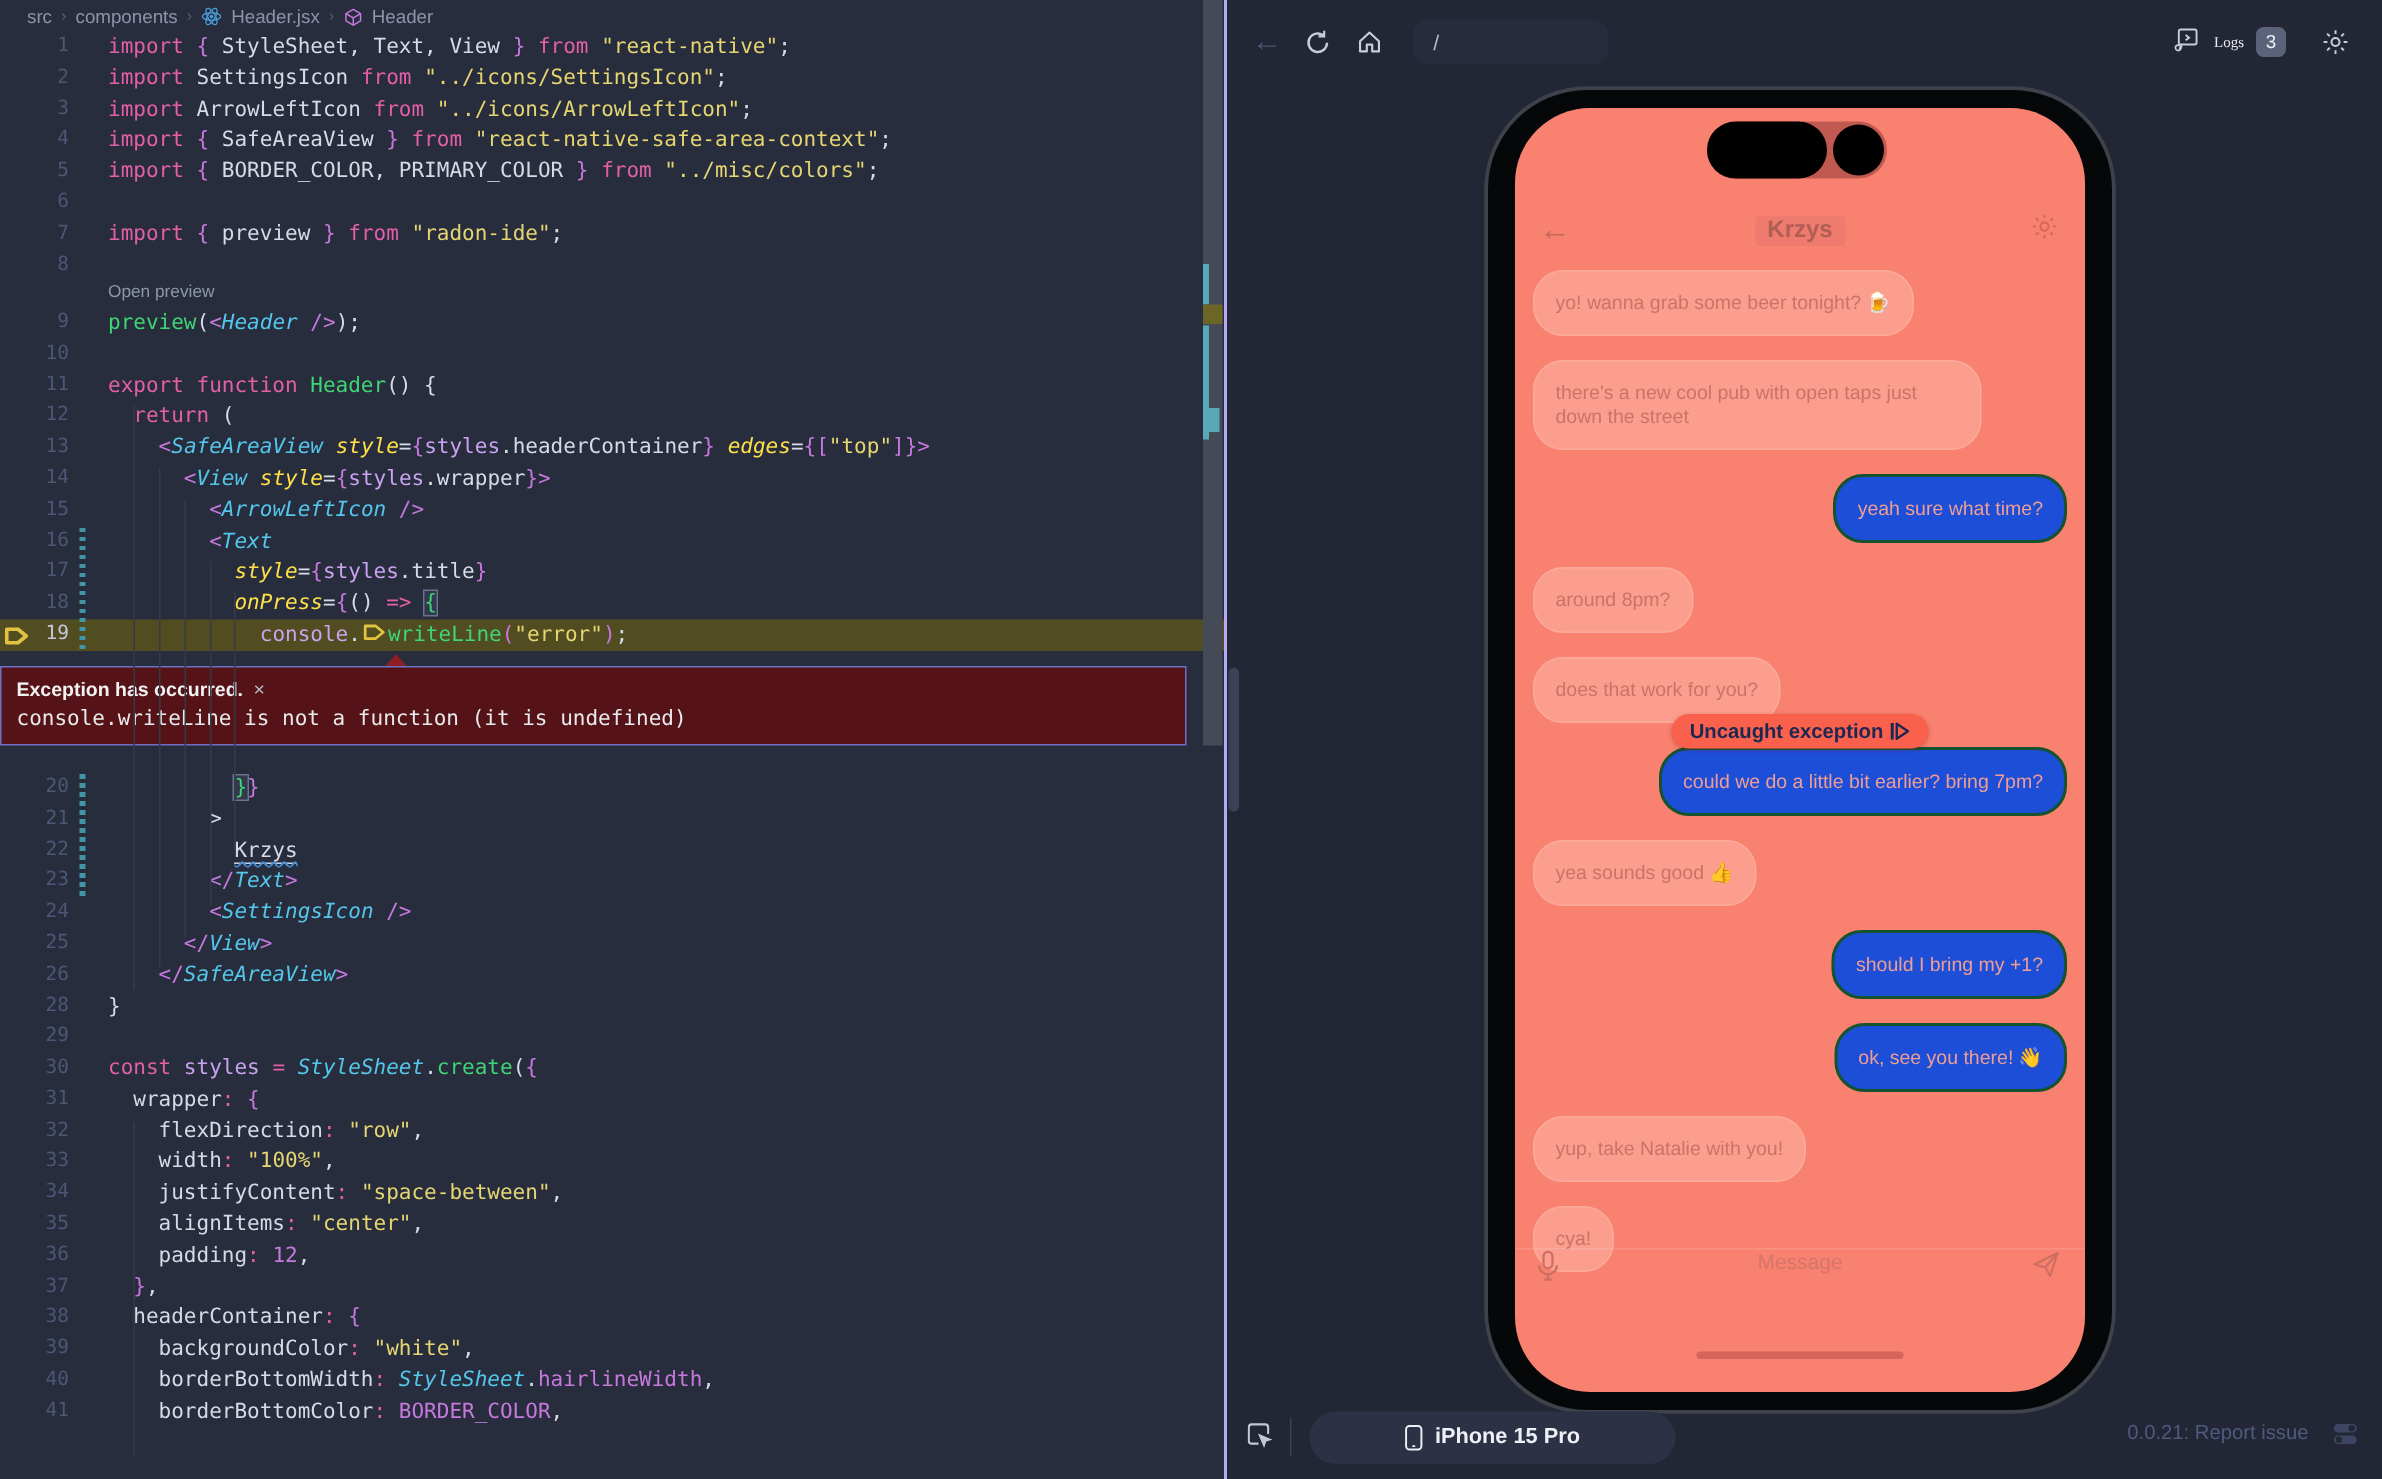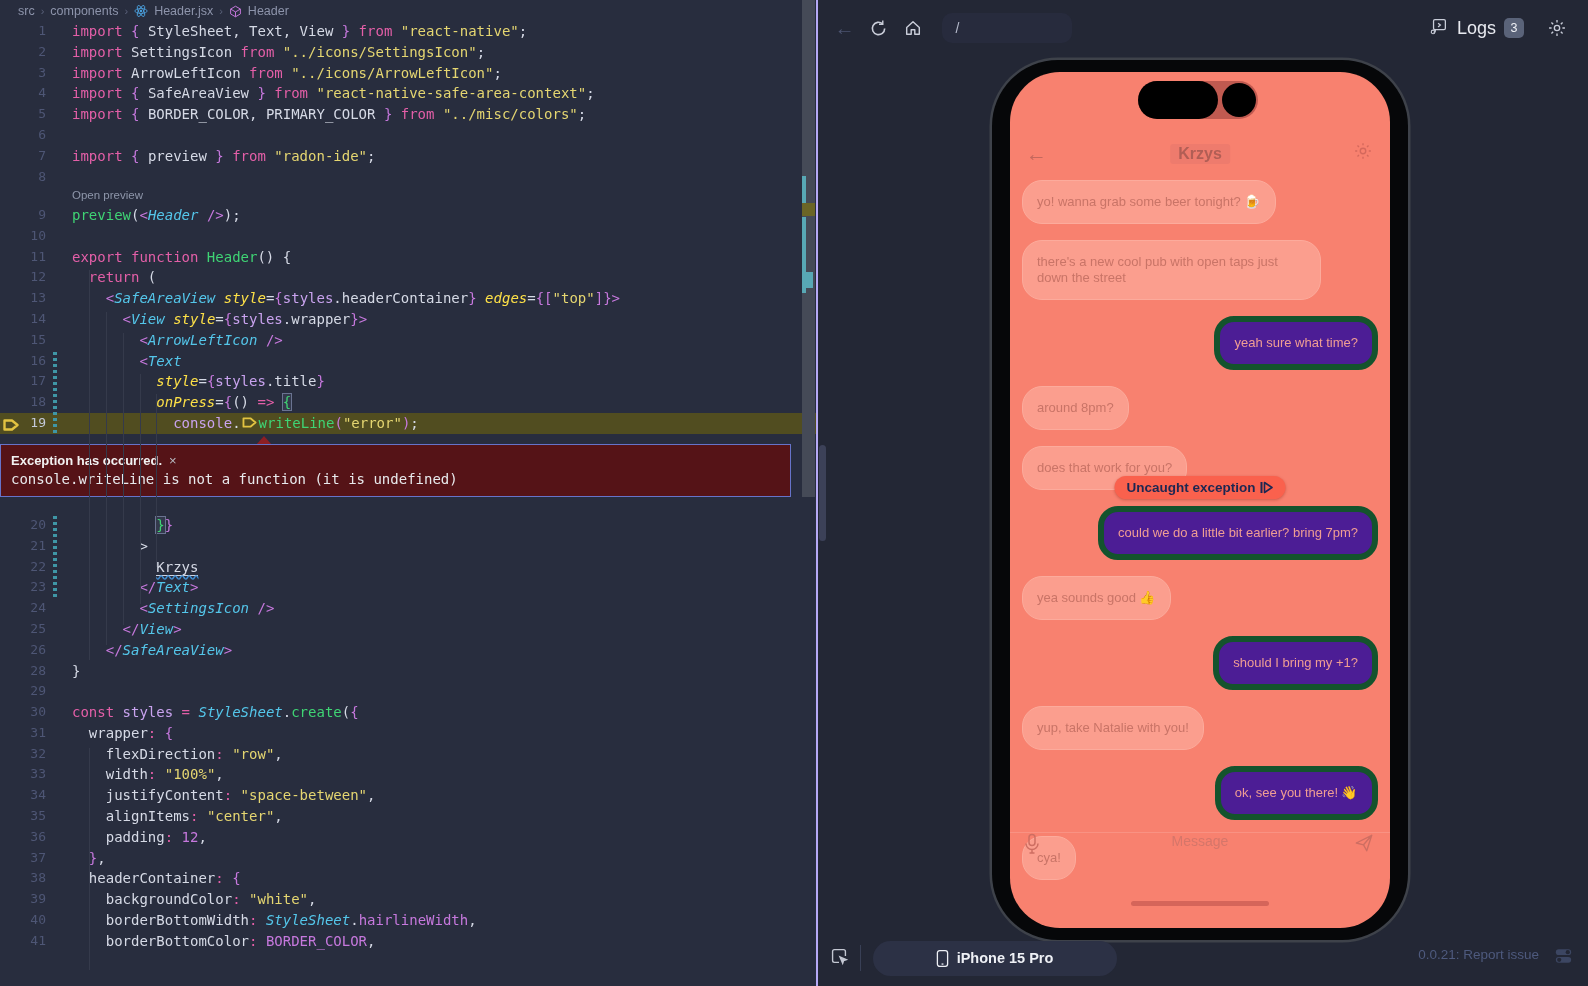--- a/index.html
+++ b/index.html
@@ -42,40 +42,40 @@
 
   .divider { position:absolute; left:815.5px; top:0; width:2px; height:986px; background:#b6a9f5; }
 
   
   .panel { position:absolute; left:817.5px; top:0; right:0; height:986px; background:#232735; }
   .topbar { position:absolute; left:0; top:0; right:0; height:56px; display:flex; align-items:center; }
   .tb-ico { width:34px; height:34px; display:flex; align-items:center; justify-content:center; color:#c9cdd9; cursor:pointer; }
   .tb-back { color:#4c5470; font-size:20px; margin-left:10px; }
   .url-pill { margin-left:12px; width:130px; height:30px; background:#272b3d; border-radius:10px; display:flex; align-items:center; padding-left:14px; font-size:14px; color:#b7bccd; }
   .tb-right { margin-left:auto; display:flex; align-items:center; gap:8px; padding-right:14px; }
-  .logs-label { color:#e8eaf0; font-size:18px; }
+  .logs-label { color:#e8eaf0; font-size:10px;font-family:Liberation Serif, serif; }
   .badge { min-width:20px; height:20px; background:#5a6379; border-radius:5px; color:#eef0f5; font-size:12.5px; display:flex; align-items:center; justify-content:center; padding:0 5px; }
   .panel-scroll { position:absolute; left:1px; top:445px; width:7px; height:96px; background:#3c4158; border-radius:4px; }
 
   
   .phone { position:absolute; left:174.5px; top:60px; width:416px; height:880px; background:#060709; border-radius:66px; box-shadow:0 0 0 2.5px #3e424a; }
   .screen { position:absolute; left:18px; top:12px; width:380px; height:856px; background:#f8816f; border-radius:50px; overflow:hidden; }
   .island { position:absolute; left:128px; top:9px; width:120px; height:38px; background:#c05a50; border-radius:19px; }
   .island .pill { position:absolute; left:0; top:0; width:80px; height:38px; background:#000; border-radius:19px; }
   .island .cam { position:absolute; right:2px; top:2px; width:34px; height:34px; background:#000; border-radius:50%; }
 
   .chat-header { position:absolute; left:0; top:64px; width:100%; height:36px; display:flex; align-items:center; }
   .ch-back { margin-left:16px; color:#c4685d; font-size:21px; cursor:pointer; }
   .ch-title { position:absolute; left:50%; transform:translateX(-50%); background:#ee7b6d; color:#b15e55; font-size:16px; font-weight:bold; padding:1px 8px; border-radius:3px; }
   .ch-gear { position:absolute; right:16px; top:4px; cursor:pointer; }
 
   .messages { position:absolute; left:0; top:104px; width:100%; display:flex; flex-direction:column; gap:16px; padding:4px 12px; }
   .bubble { max-width:84%; padding:13px 14px; border-radius:20px; font-size:13px; line-height:16px; }
   .bubble.left { align-self:flex-start; background:#fb9e8e; border:1px solid #fcab9c; color:#c97467; }
-  .bubble.right { align-self:flex-end; background:#4c1d95; border:6px solid #14532d; color:#f09e93; }
+  .bubble.right { align-self:flex-end; background:#1d4ed8; border:2px solid #14532d; color:#f09e93; }
 
   .err-btn { position:absolute; left:50%; top:404px; transform:translateX(-50%); background:#fa614d; border-radius:14px; padding:4px 12px; color:#1d2752; font-size:13.5px; font-weight:bold; display:flex; align-items:center; gap:4px; white-space:nowrap; cursor:pointer; box-shadow:0 1px 3px rgba(120,20,10,.35); }
 
   .inputbar { position:absolute; left:0; top:760px; width:100%; height:42px; display:flex; align-items:flex-start; border-top:1px solid rgba(255,255,255,.14); }
   .inp-msg { position:absolute; left:50%; transform:translateX(-50%); color:#d5766a; font-size:14px; }
   .homebar { position:absolute; left:50%; transform:translateX(-50%); top:829px; width:138px; height:5px; background:#d5655a; border-radius:3px; }
 
   
   .bottombar { position:absolute; left:0; bottom:0; right:0; height:56px; display:flex; align-items:center; }
   .bb-sep { width:1px; height:26px; background:#394056; margin:0 12px 0 10px; }
@@ -250,22 +250,22 @@
 
         <div class="messages" id="messages">
             <div class="bubble left">yo! wanna grab some beer tonight? 🍺</div>
             <div class="bubble left">there's a new cool pub with open taps just down the street</div>
             <div class="bubble right">yeah sure what time?</div>
             <div class="bubble left">around 8pm?</div>
             <div class="bubble left">does that work for you?</div>
             <div class="bubble right">could we do a little bit earlier? bring 7pm?</div>
             <div class="bubble left">yea sounds good 👍</div>
             <div class="bubble right">should I bring my +1?</div>
+            <div class="bubble right">ok, see you there! 👋</div>
             <div class="bubble left">yup, take Natalie with you!</div>
-            <div class="bubble right">ok, see you there! 👋</div>
             <div class="bubble left">cya!</div>
           </div>
 
         <div class="err-btn">
           <span>Uncaught exception</span>
           <svg width="14" height="13" viewBox="0 0 14 13">
               <rect x="1" y="1" width="2" height="11" fill="#1d2752"></rect>
               <path d="M5 1.5 12.5 6.5 5 11.5z" fill="none" stroke="#1d2752" stroke-width="1.6" stroke-linejoin="round"></path>
             </svg>
         </div>

